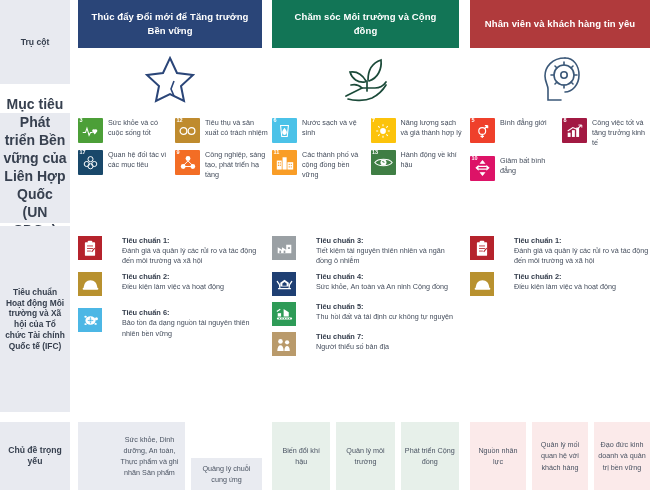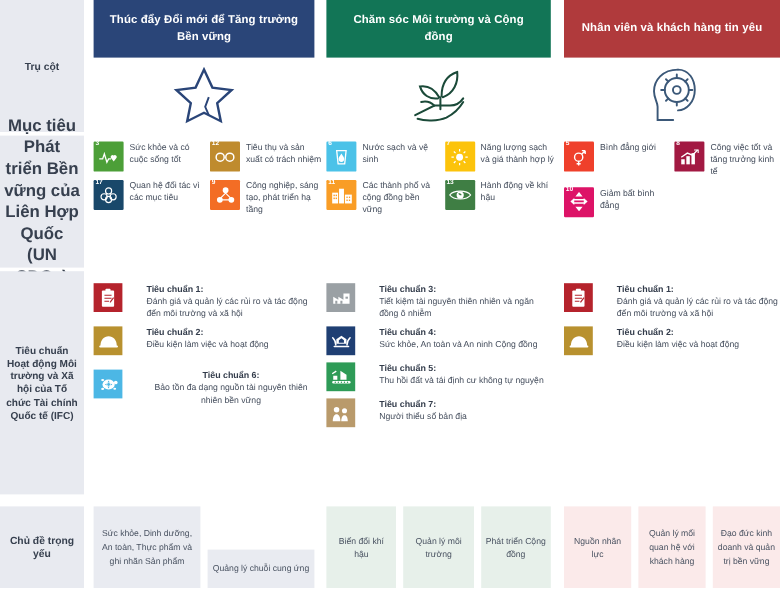--- a/index.html
+++ b/index.html
@@ -95,21 +95,21 @@
   }
   .t-blue  { background: #e9ebf1; }
   .t-green { background: #e7f0ea; }
   .t-pink  { background: #fbeaea; }
 </style>
 </head>
 <body>
 
 <div id="sheet">
 
-  <div class="rowlabel" style="top:0; height:110px; font-size:8.6px;">
+  <div class="rowlabel" style="top:0; height:84px; font-size:8.6px;">
     <span>Trụ cột</span>
   </div>
   <div class="rowlabel" style="top:113px; height:110px; font-size:14px;">
     <span>Mục tiêu Phát triển Bền vững của Liên Hợp Quốc (UN SDGs)</span>
   </div>
   <div class="rowlabel" style="top:226px; height:186px; font-size:8.4px;">
     <span>Tiêu chuẩn Hoạt động Môi trường và Xã hội của Tổ chức Tài chính Quốc tế (IFC)</span>
   </div>
   <div class="rowlabel" style="top:422px; height:68px; font-size:8.6px;">
     <span>Chủ đề trọng yếu</span>
@@ -337,21 +337,21 @@
         <svg width="17" height="13" viewBox="0 0 20 15">
           <path d="M2 12 C2 6 5.5 2.5 10 2.5 C14.5 2.5 18 6 18 12 Z" fill="#fff"></path>
           <rect x="0.8" y="11.4" width="18.4" height="2.2" rx="1" fill="#fff"></rect>
         </svg>
       </div>
       <div class="ifc-body">
         <div class="ifc-title">Tiêu chuẩn 2:</div>
         <div class="ifc-desc">Điều kiện làm việc và hoạt động</div>
       </div>
     </div>
-    <div class="ifc" style="margin-top:6px;text-align:center;">
+    <div class="ifc" style="margin-top:6px;">
       <div class="ifc-badge" style="background:#4cb7e5">
         <svg width="17" height="14" viewBox="0 0 20 16">
           <ellipse cx="10" cy="8.5" rx="6" ry="5" fill="#fff"></ellipse>
           <g fill="#4cb7e5">
               <circle cx="10" cy="8.5" r="1.4"></circle>
             <path d="M10 4.5 L11 6.5 L9 6.5 Z"></path>
               <path d="M10 12.5 L11 10.5 L9 10.5 Z"></path>
             <path d="M6.3 8.5 L8 7.6 L8 9.4 Z"></path>
               <path d="M13.7 8.5 L12 7.6 L12 9.4 Z"></path>
             </g>
@@ -468,21 +468,21 @@
         </svg>
       </div>
       <div class="ifc-body">
         <div class="ifc-title">Tiêu chuẩn 2:</div>
         <div class="ifc-desc">Điều kiện làm việc và hoạt động</div>
       </div>
     </div>
   </div>
 
   <div class="topic-row" style="left:78px; top:422px; width:184px; height:68px;">
-    <div class="topic t-blue" style="flex:1;">Sức khỏe, Dinh dưỡng, An toàn, Thực phẩm và ghi nhãn Sản phẩm</div>
+    <div class="topic t-blue" style="flex:1;padding-left:40px;">Sức khỏe, Dinh dưỡng, An toàn, Thực phẩm và ghi nhãn Sản phẩm</div>
     <div class="topic t-blue" style="flex:1;margin-top:36px;">Quảng lý chuỗi cung ứng</div>
   </div>
   <div class="topic-row" style="left:272px; top:422px; width:187px; height:68px;">
     <div class="topic t-green" style="flex:1;">Biến đổi khí hậu</div>
     <div class="topic t-green" style="flex:1;text-align:center;">Quản lý môi trường</div>
     <div class="topic t-green" style="flex:1;">Phát triển Cộng đồng</div>
   </div>
   <div class="topic-row" style="left:470px; top:422px; width:180px; height:68px;">
     <div class="topic t-pink" style="flex:1;">Nguồn nhân lực</div>
     <div class="topic t-pink" style="flex:1;">Quản lý mối quan hệ với khách hàng</div>

